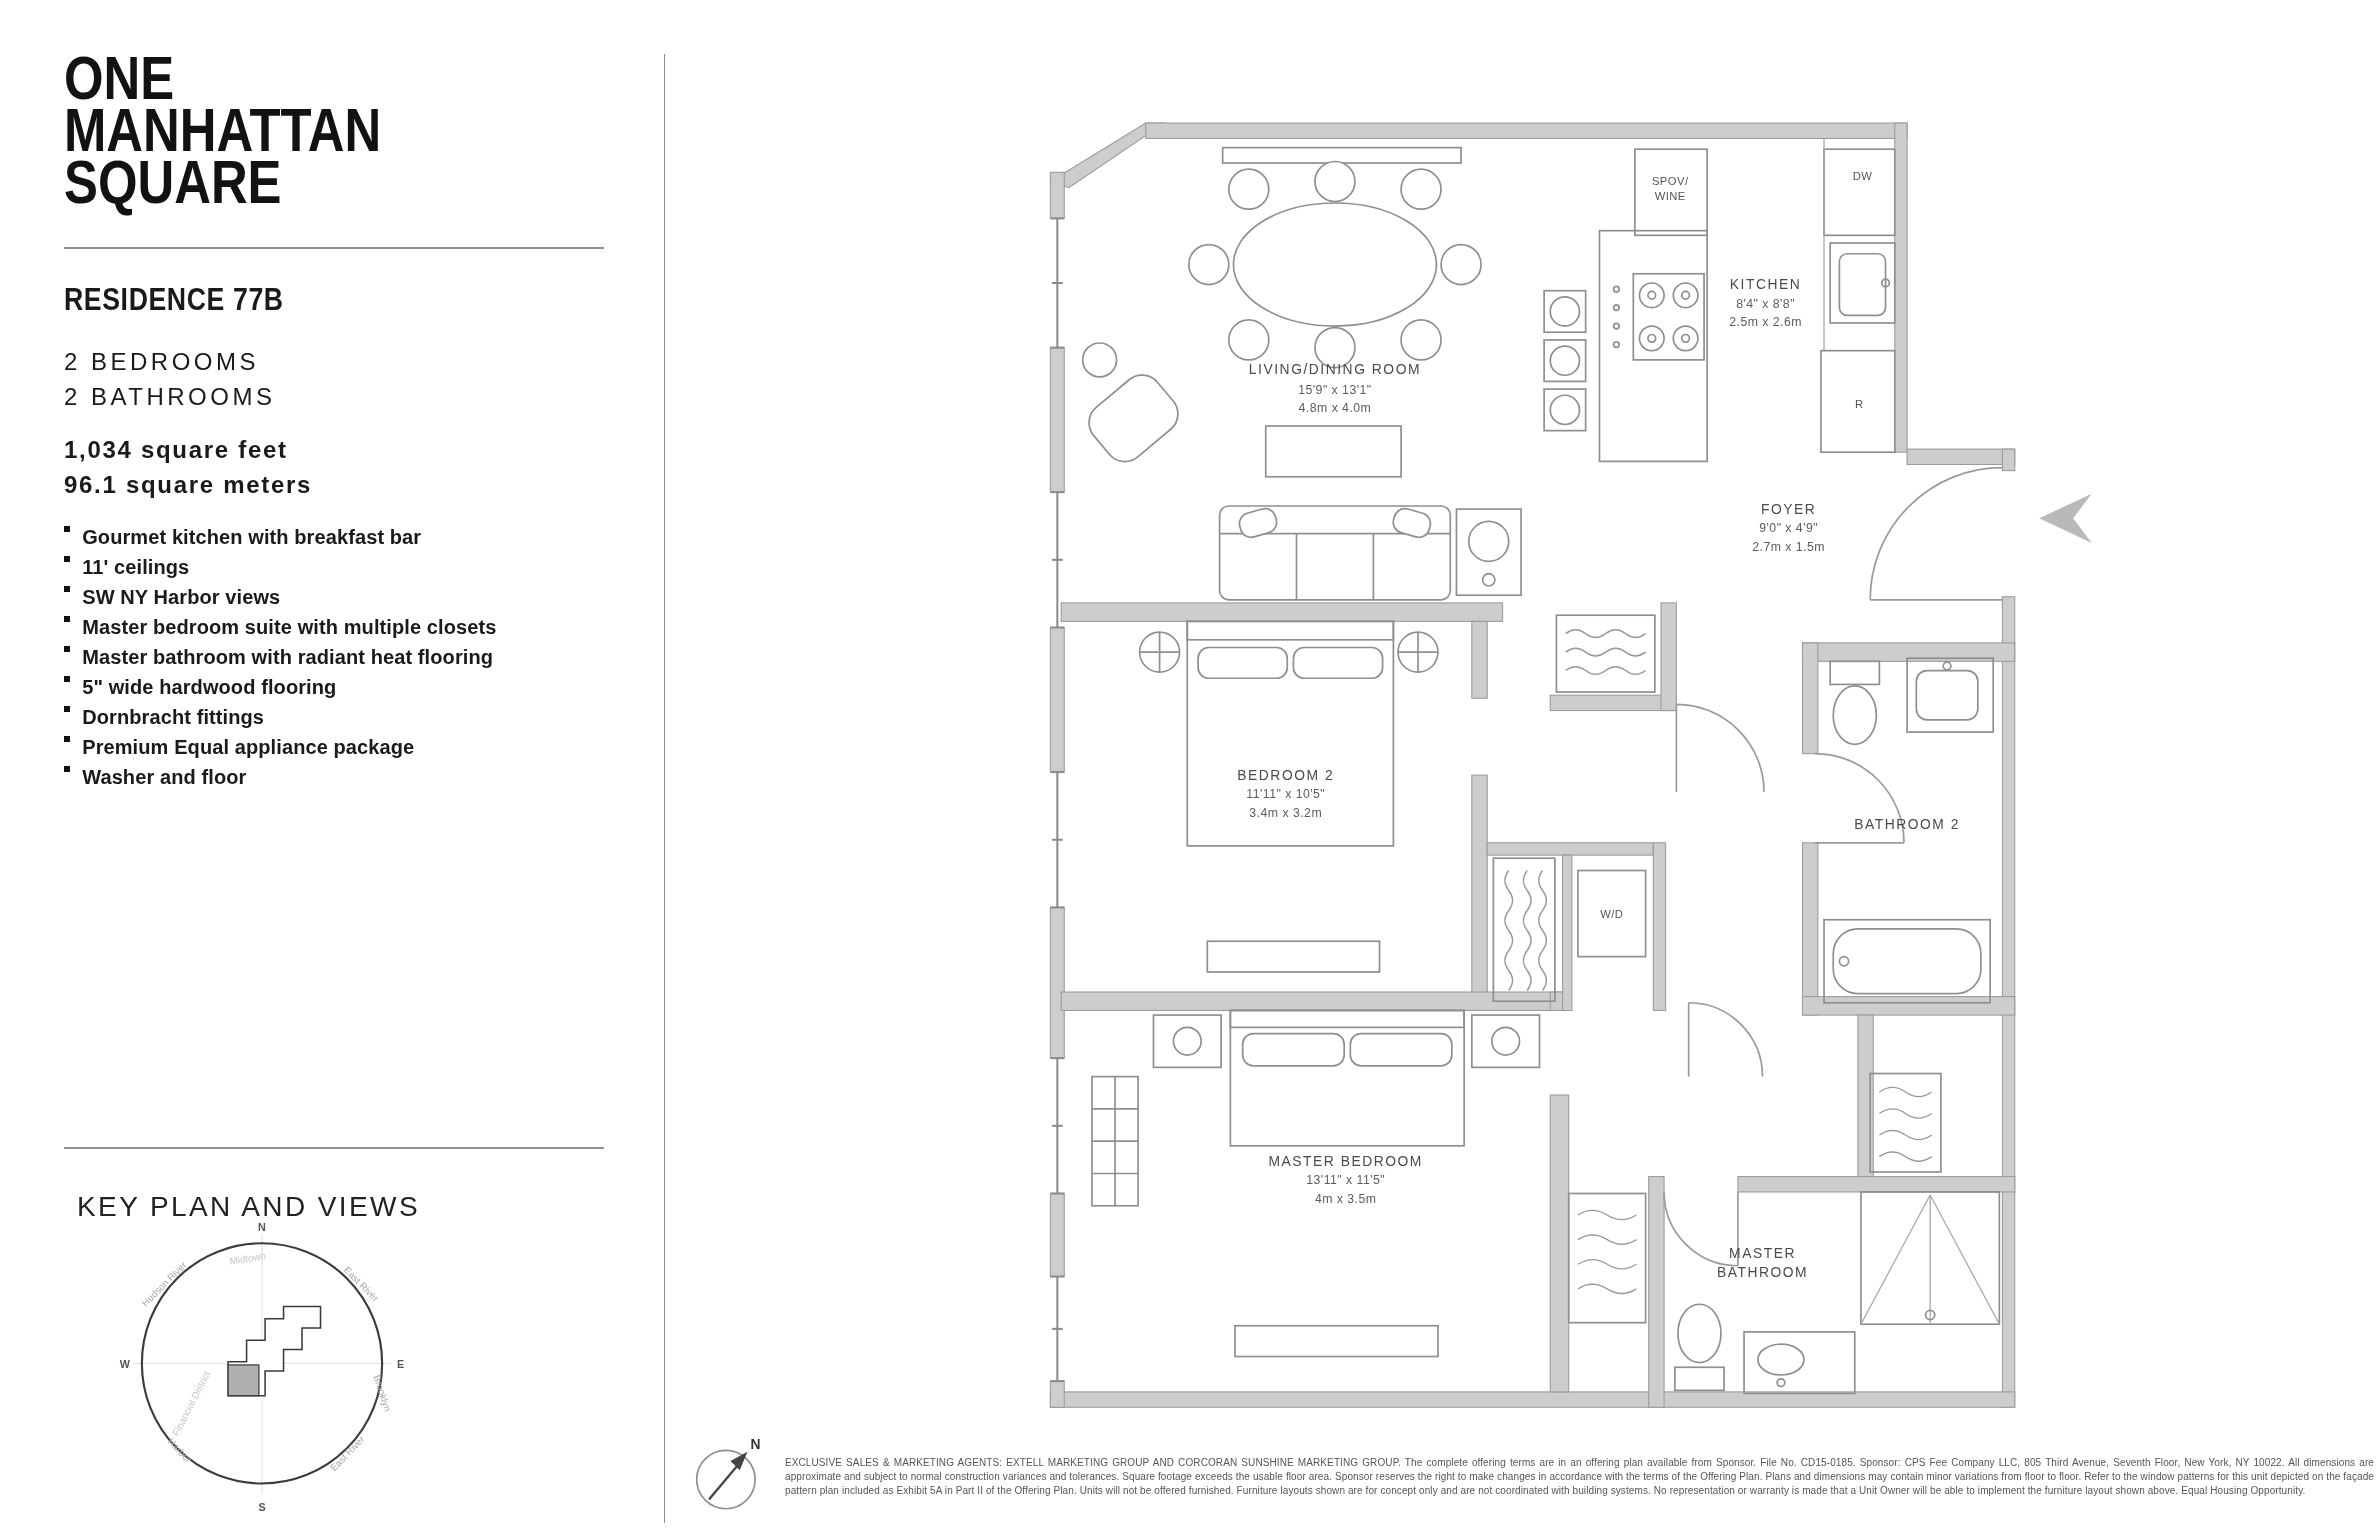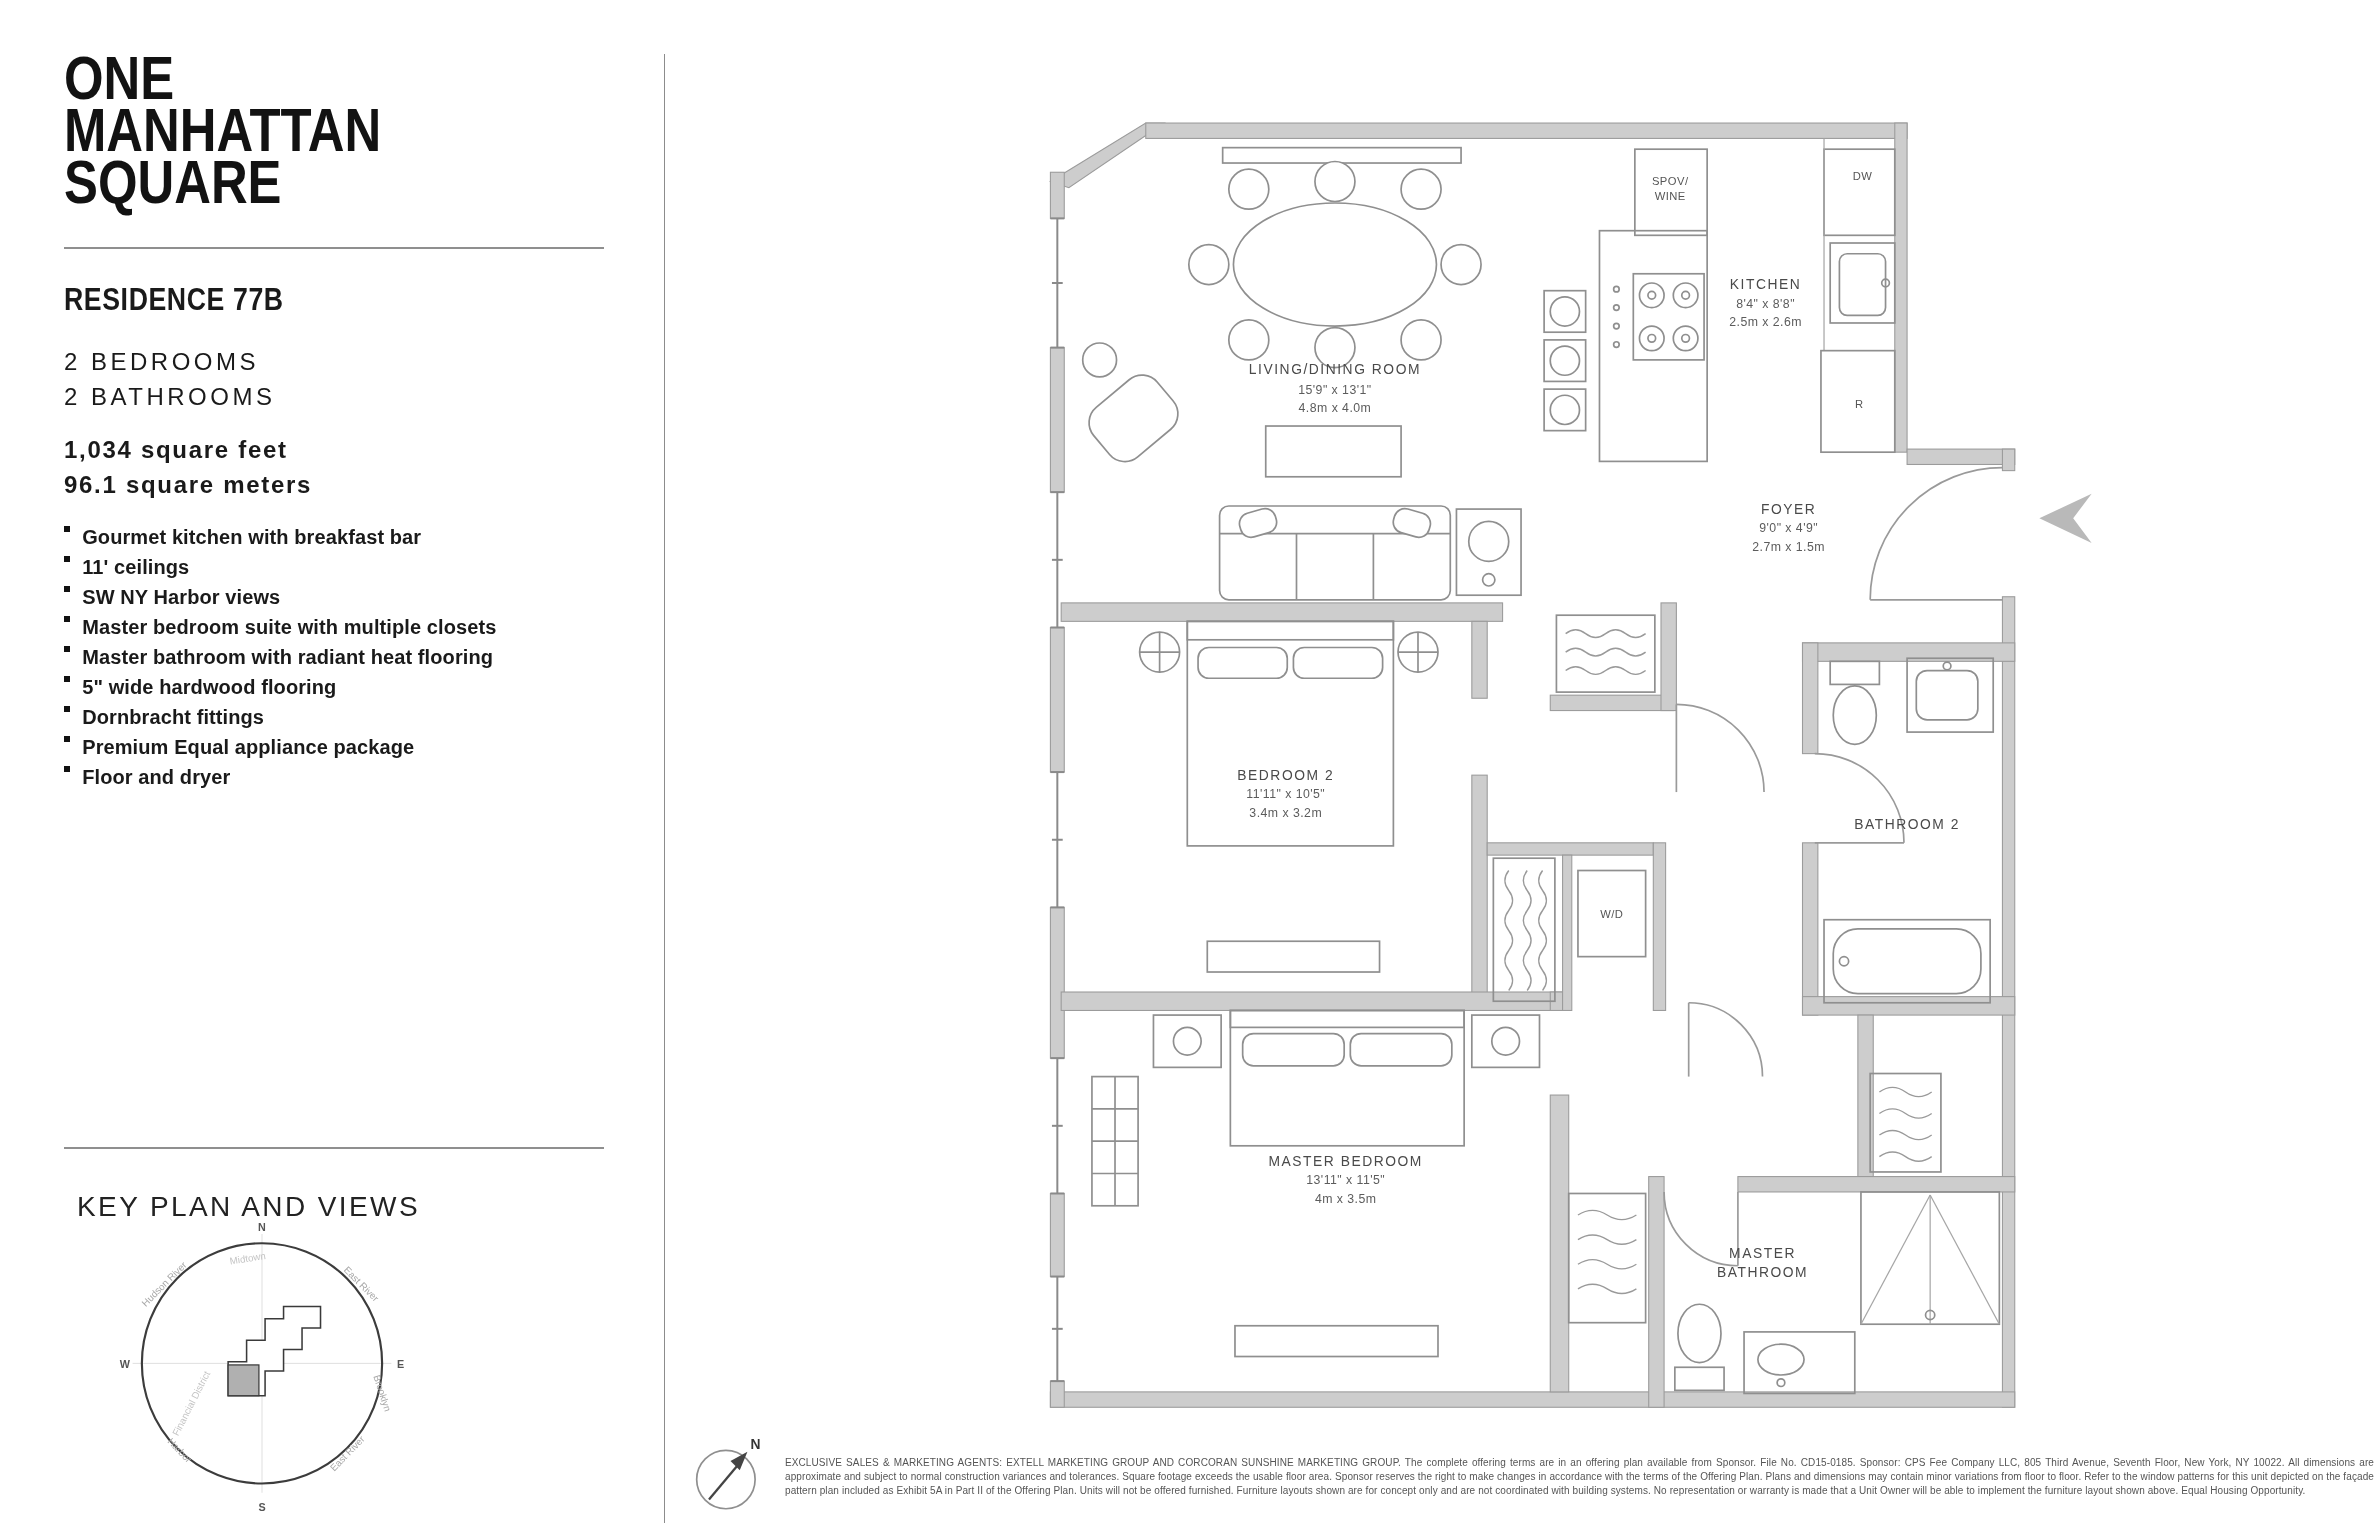--- a/index.html
+++ b/index.html
@@ -106,21 +106,21 @@
     <li>
         <span class="bullet"></span>
         <span>Dornbracht fittings</span>
       </li>
     <li>
         <span class="bullet"></span>
         <span>Premium Equal appliance package</span>
       </li>
     <li>
         <span class="bullet"></span>
-        <span>Floor and dryer</span>
+        <span>Washer and floor</span>
       </li>
   </ul>
 
   <div class="abs rule rule2"></div>
 
   <h2 class="abs keyplan-title">KEY PLAN AND VIEWS</h2>
 
   <svg class="abs keyplan-svg" width="308" height="308" viewBox="0 0 200 200">
     <line class="kp-cross" x1="16" y1="97" x2="184" y2="97"></line>
     <line class="kp-cross" x1="100" y1="13" x2="100" y2="181"></line>

